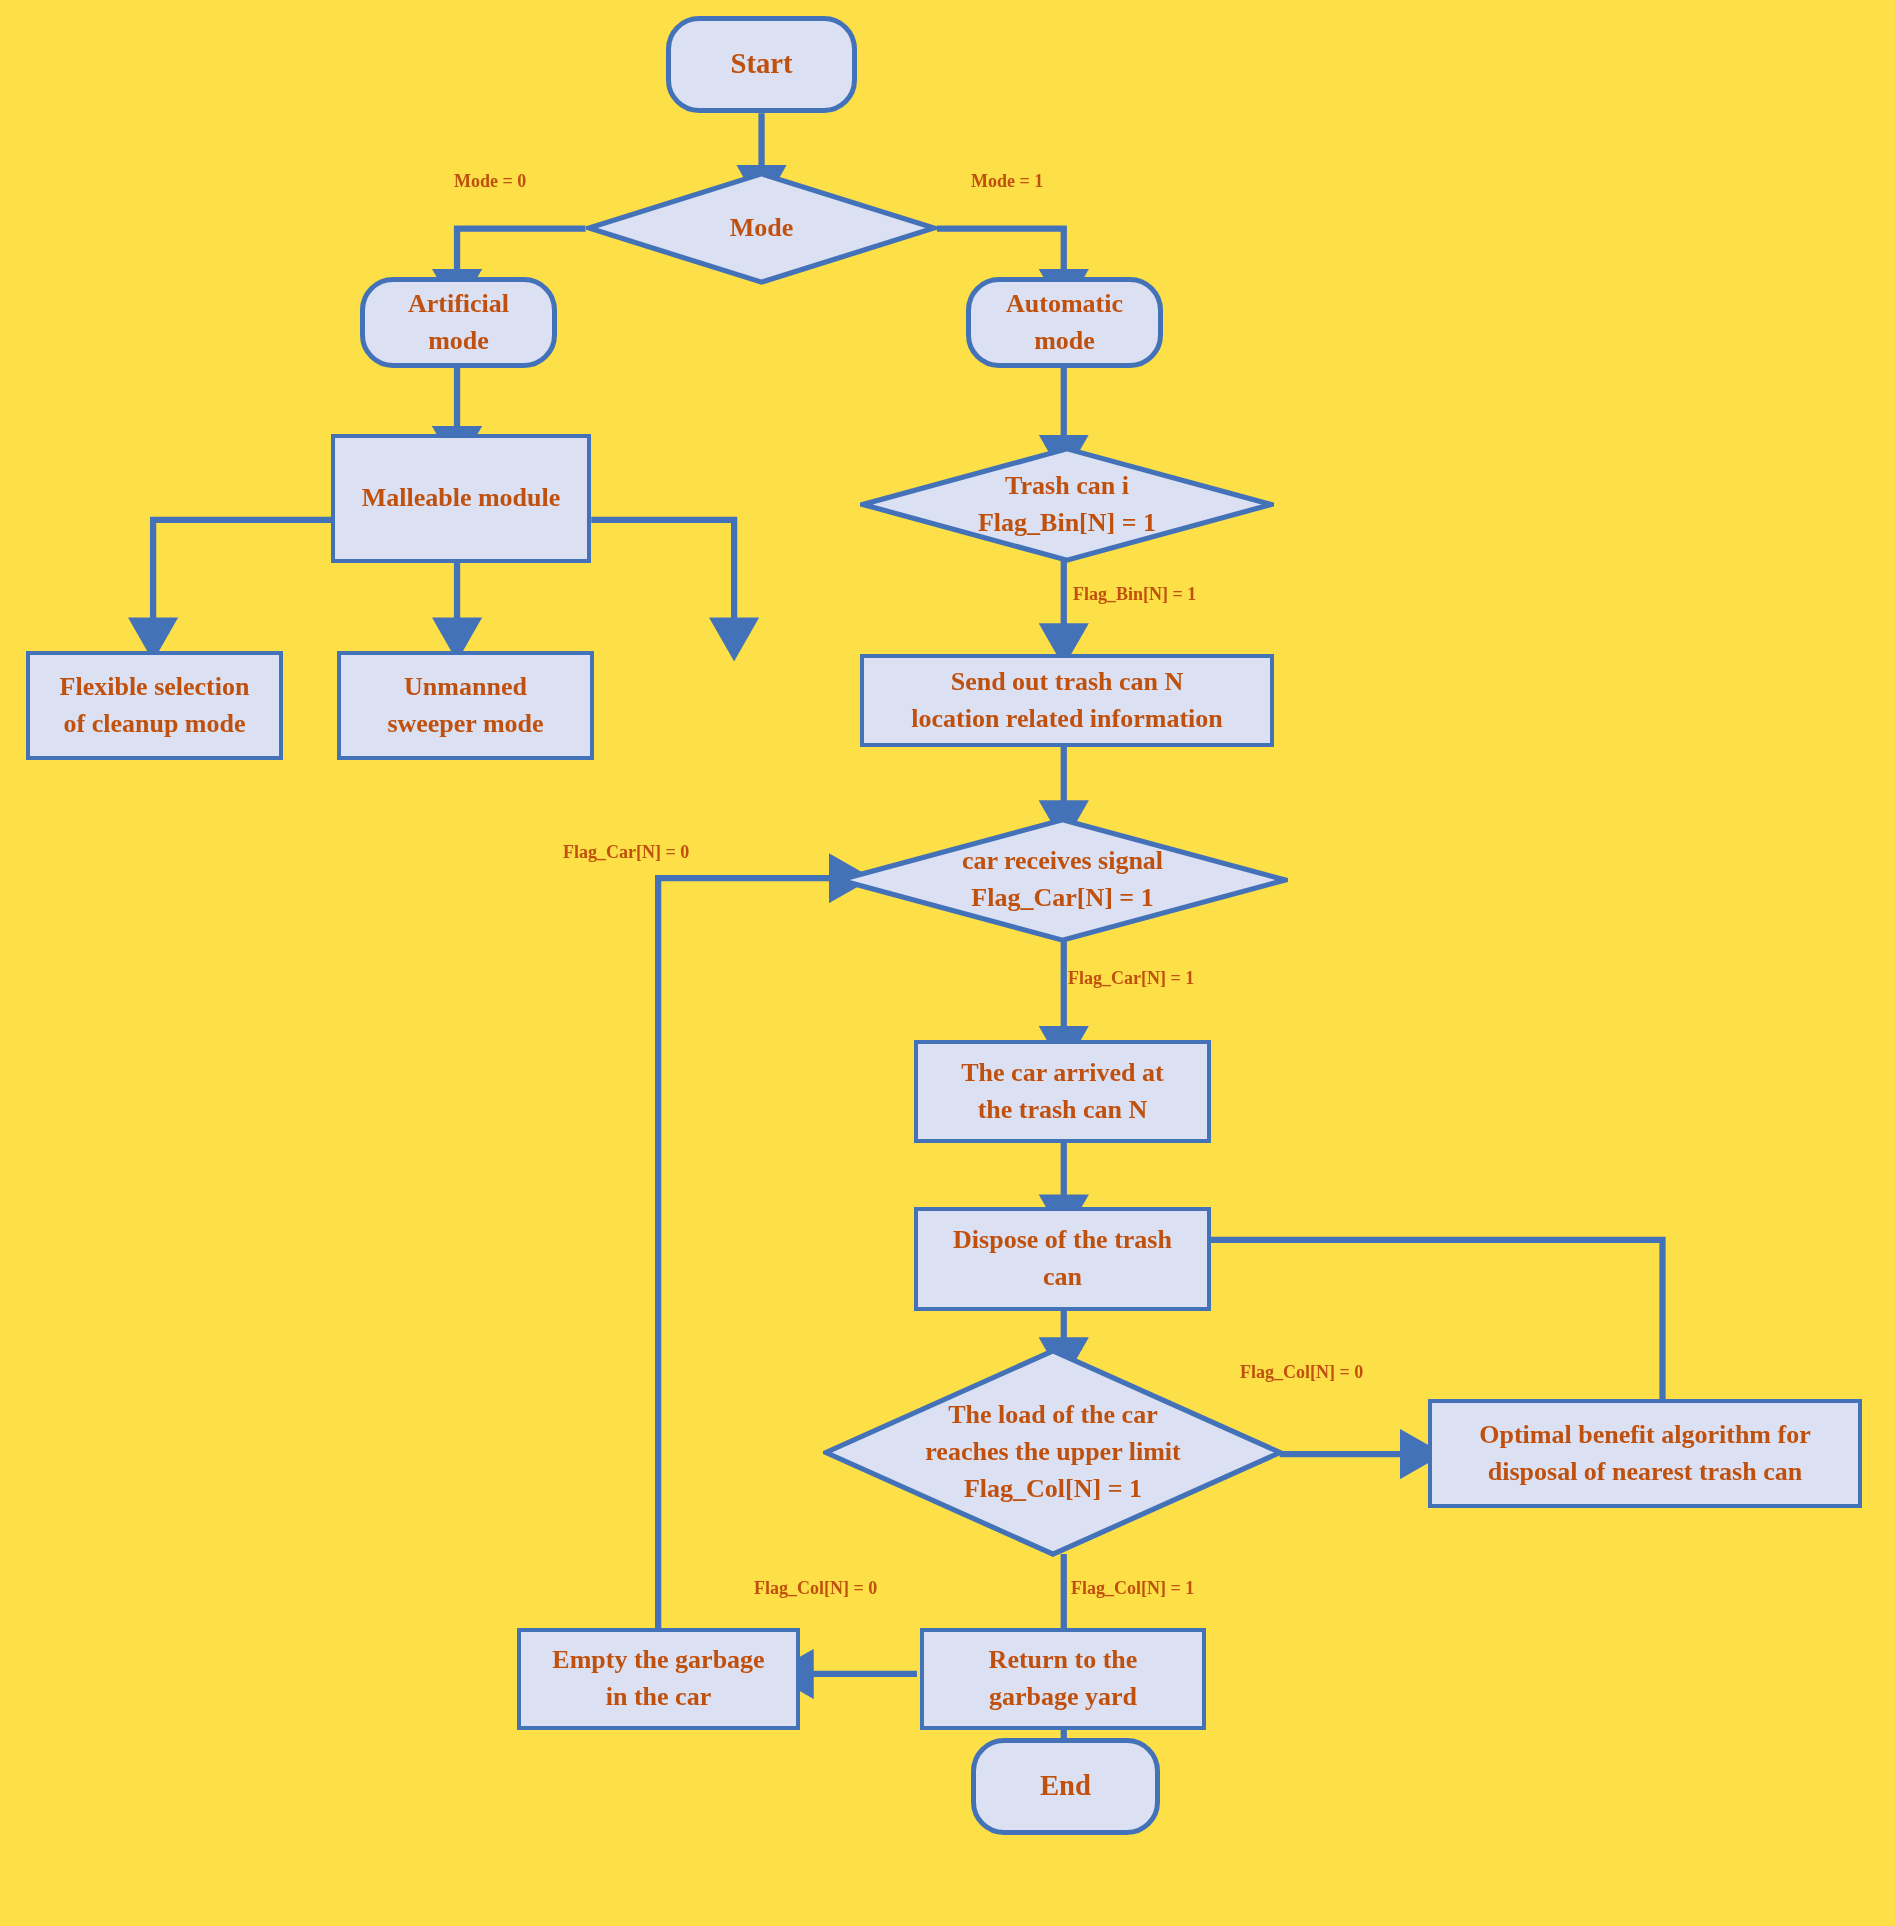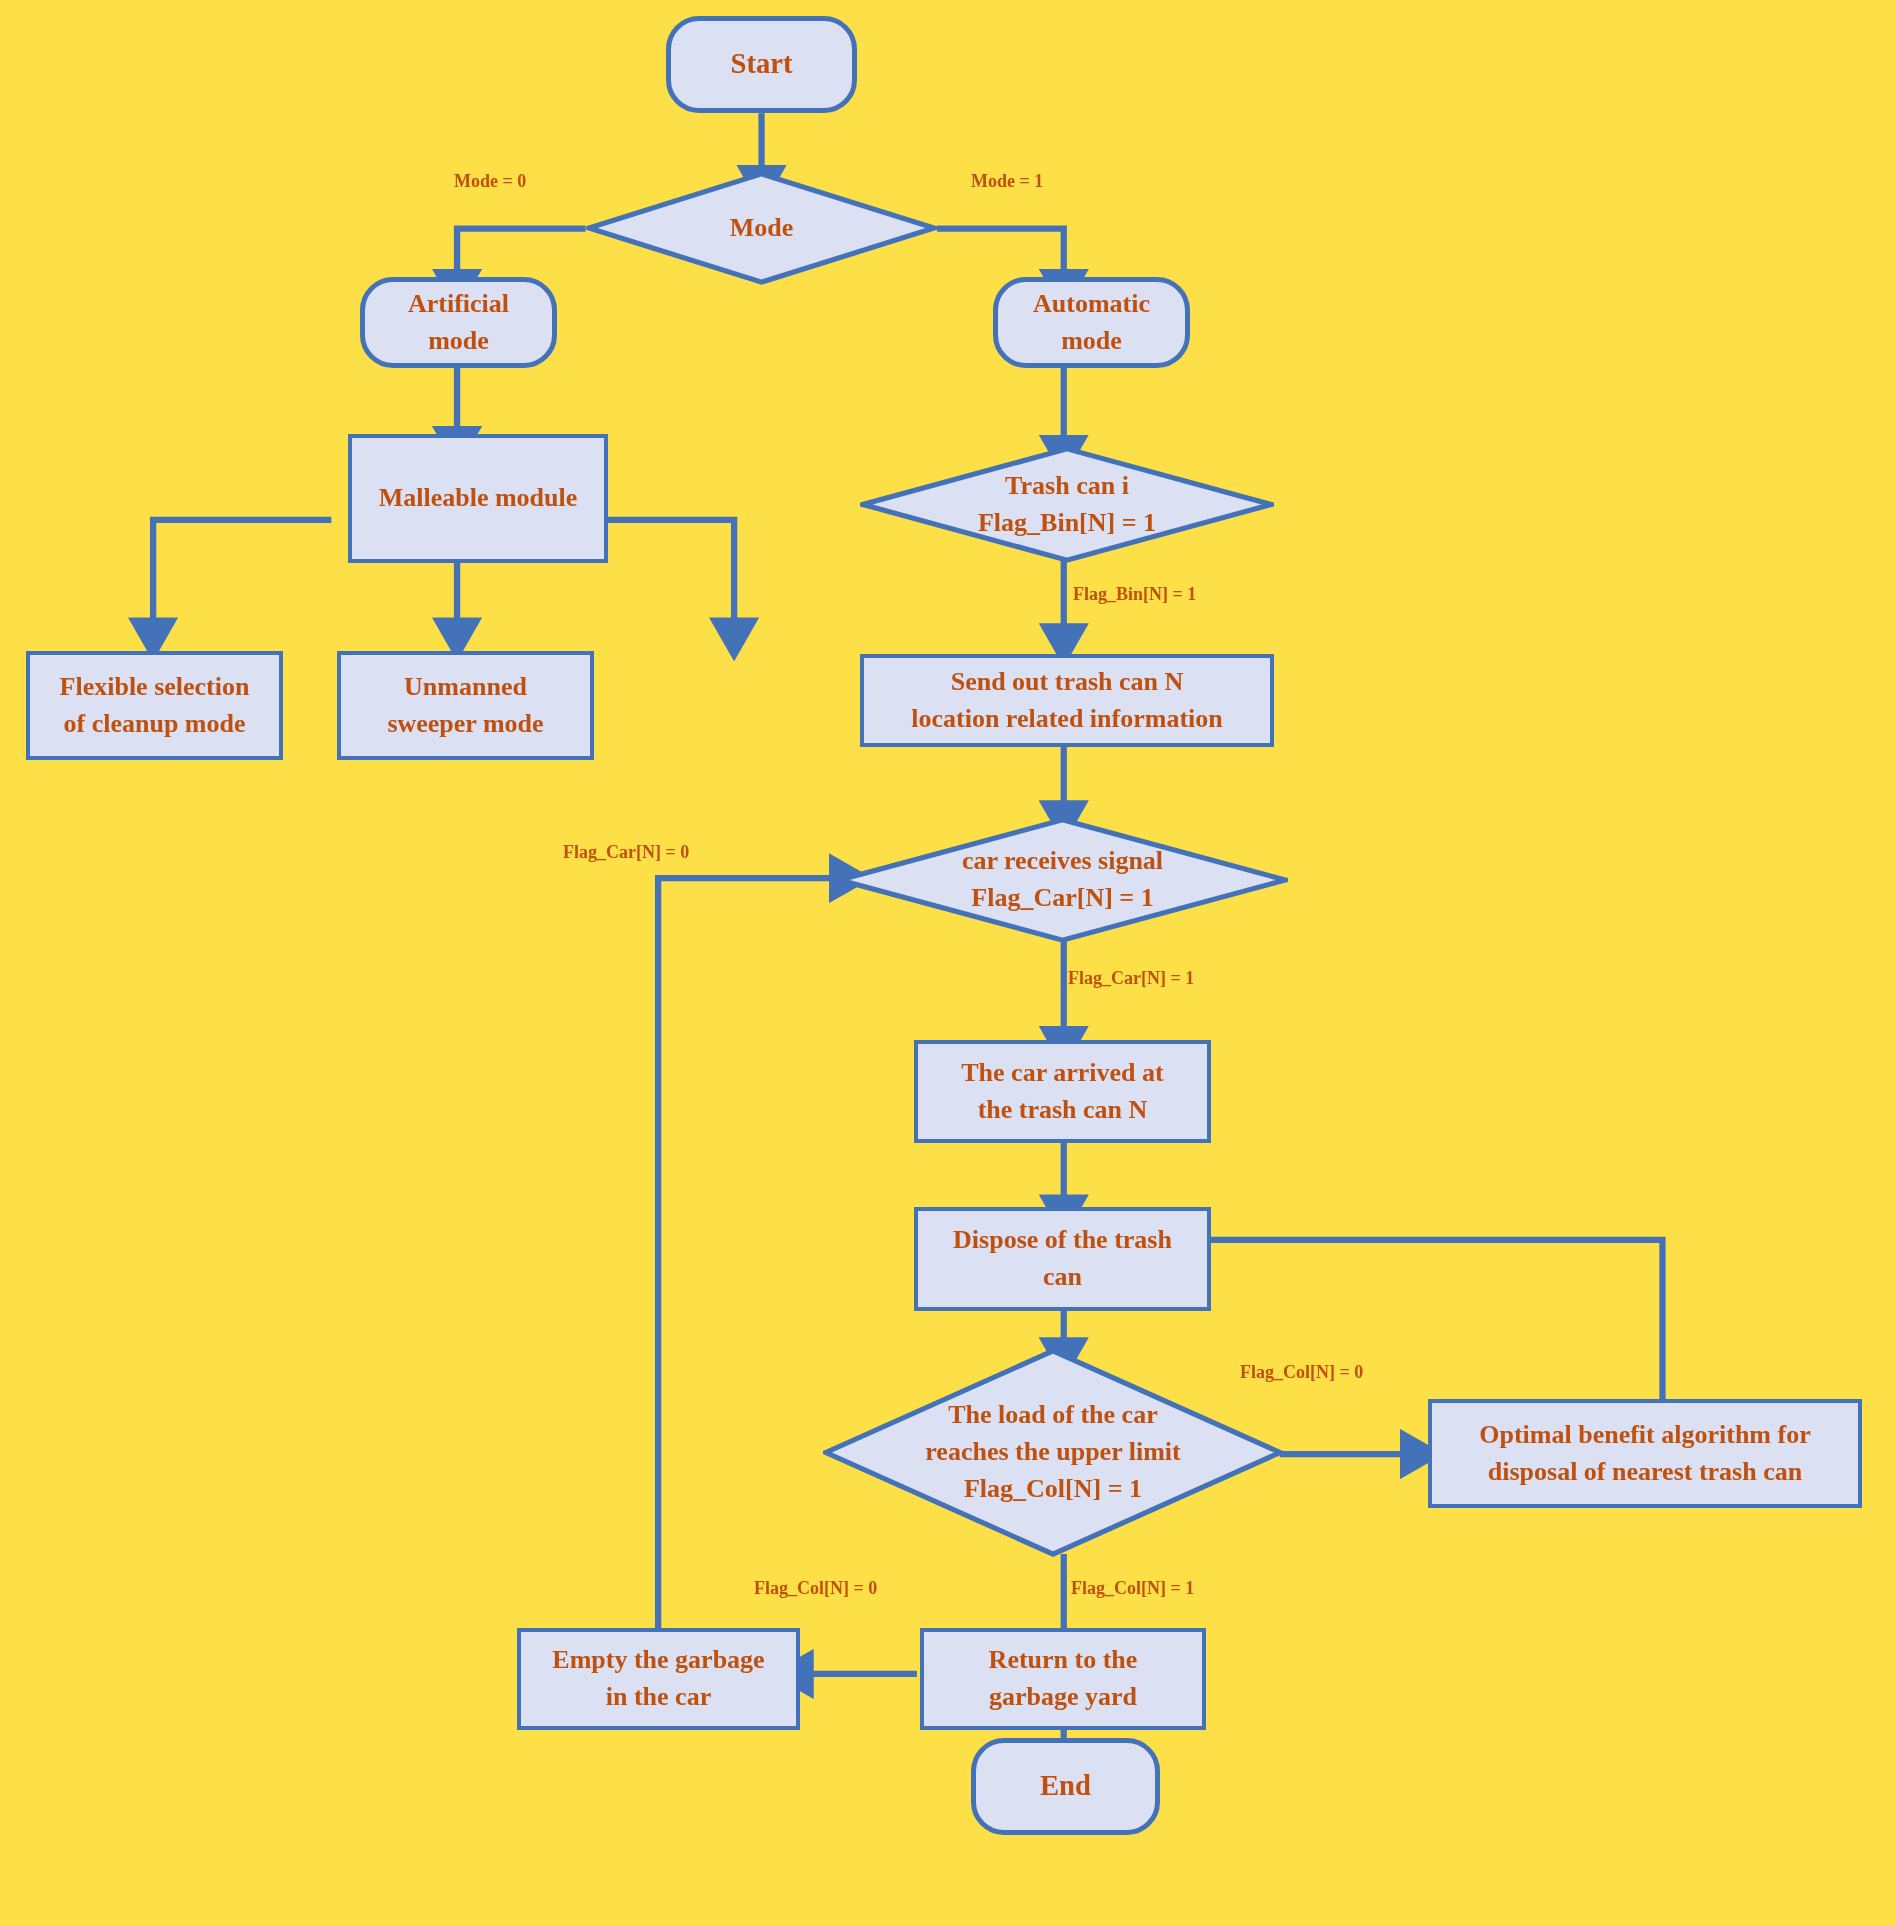--- a/index.html
+++ b/index.html
@@ -137,28 +137,28 @@
     <div class="dtext">Mode</div>
   </div>
 
   <div class="node term fs46" style="left:360px; top:277px; width:197px; height:91px;">
     <div>
       <div>Artificial</div>
       <div>mode</div>
     </div>
   </div>
 
-  <div class="node term fs46" style="left:993px; top:277px; width:197px; height:91px;">
+  <div class="node term fs46" style="left:966px; top:277px; width:197px; height:91px;">
     <div>
       <div>Automatic</div>
       <div>mode</div>
     </div>
   </div>
 
-  <div class="node proc fs46" style="left:348px; top:434px; width:260px; height:129px;">
+  <div class="node proc fs46" style="left:331px; top:434px; width:260px; height:129px;">
     <span>Malleable module</span>
   </div>
 
   <div class="node proc fs46" style="left:26px; top:651px; width:257px; height:109px;">
     <div>
       <div>Flexible selection</div>
       <div>of cleanup mode</div>
     </div>
   </div>
 

